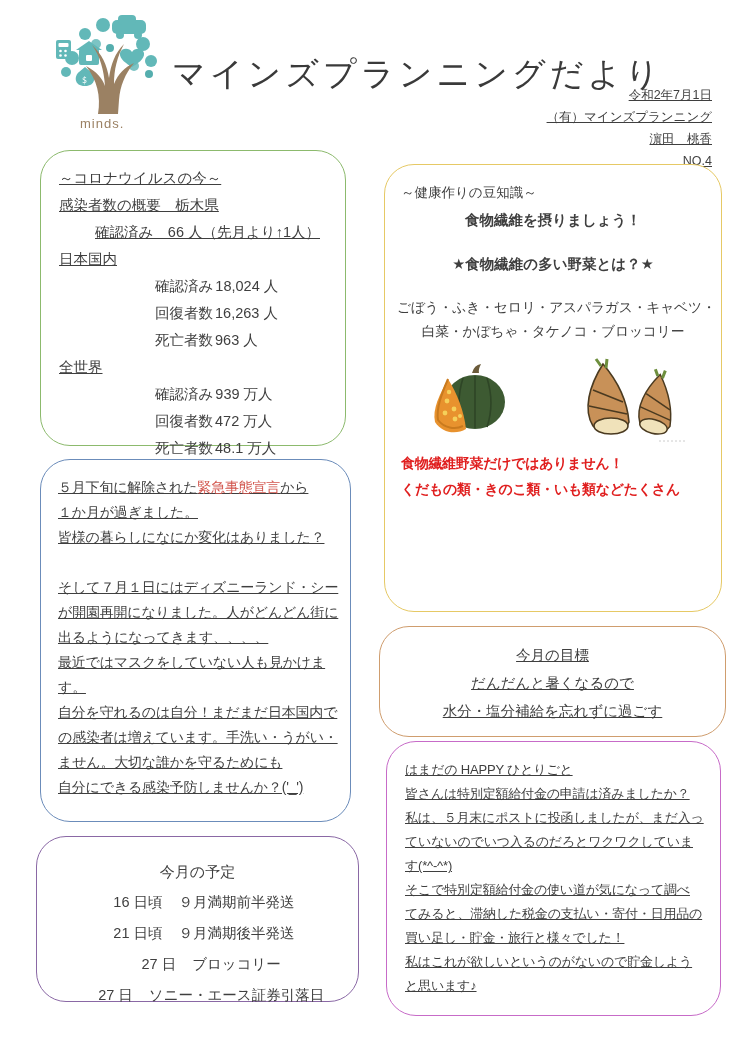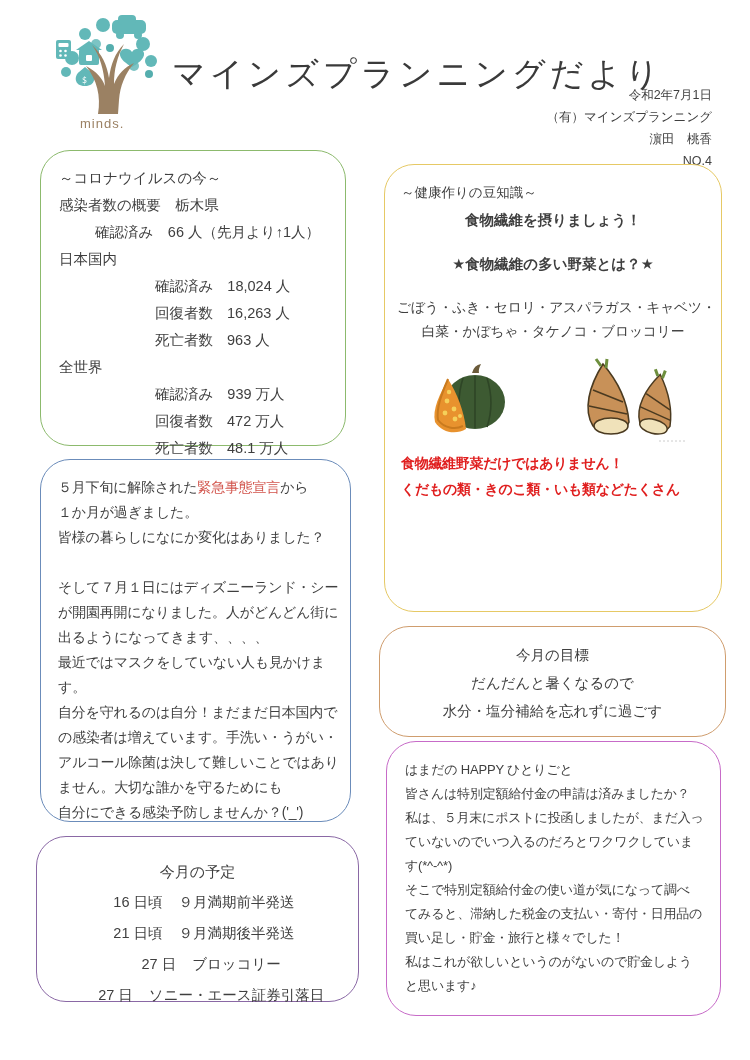--- a/index.html
+++ b/index.html
@@ -22,26 +22,26 @@
   }
   
   .box { position:absolute; border-radius:30px; background:#fff; }
   .box-covid    { left:40px;  top:150px; width:306px; height:296px; border:1.6px solid #8cba6d; padding:14px 16px 0 18px; }
   .box-emerg    { left:40px;  top:459px; width:311px; height:363px; border:1.6px solid #6b8cba; padding:15px 15px 0 17px; }
   .box-schedule { left:36px;  top:836px; width:323px; height:166px; border:1.6px solid #8a68a5; padding:20px 10px 0 10px; }
   .box-health   { left:384px; top:164px; width:338px; height:448px; border:1.6px solid #e6c965; padding:16px 12px 0 12px; }
   .box-goal     { left:379px; top:626px; width:347px; height:111px; border:1.6px solid #cf9d6e; padding:14px 10px 0 10px; }
   .box-happy    { left:386px; top:741px; width:335px; height:275px; border:1.6px solid #c76bc8; padding:16px 16px 0 18px; }
 
-  .line { white-space:nowrap; }
+  .line { white-space:nowrap;text-decoration:underline; }
 
   
   .box-covid .line { font-size:14.5px; line-height:27px; }
   .covid-indent { padding-left:36px; }
-  .stat-row { display:flex; gap:14px; font-size:14.5px; line-height:27px; padding-left:96px; white-space:nowrap; }
+  .stat-row { display:flex; gap:2px; font-size:14.5px; line-height:27px; padding-left:96px; white-space:nowrap; }
 
   
   .box-emerg .line { font-size:14px; line-height:25px; letter-spacing:-0.2px; }
   .blank { height:25px; }
   .red-soft { color:#d2544c; }
 
   
   .box-schedule .sched-title { text-align:center; font-size:15px; line-height:30px; }
   .sched-row { display:flex; justify-content:center; font-size:14.5px; line-height:31px; white-space:nowrap; }
   .sched-day { width:62px; text-align:right; margin-right:16px; }
@@ -186,21 +186,20 @@
         <div class="line">出るようになってきます、、、、</div>
 
         <div class="line">最近ではマスクをしていない人も見かけま</div>
 
         <div class="line">す。</div>
 
         <div class="line">自分を守れるのは自分！まだまだ日本国内で</div>
 
         <div class="line">の感染者は増えています。手洗い・うがい・</div>
 
-        <div class="line">アルコール除菌は決して難しいことではあり</div>
 
         <div class="line">ません。大切な誰かを守るためにも</div>
 
         <div class="line">自分にできる感染予防しませんか？('_')</div>
       </div>
   </div>
 
   <div class="box box-schedule">
     <div class="sched-title">今月の予定</div>
     <div>

